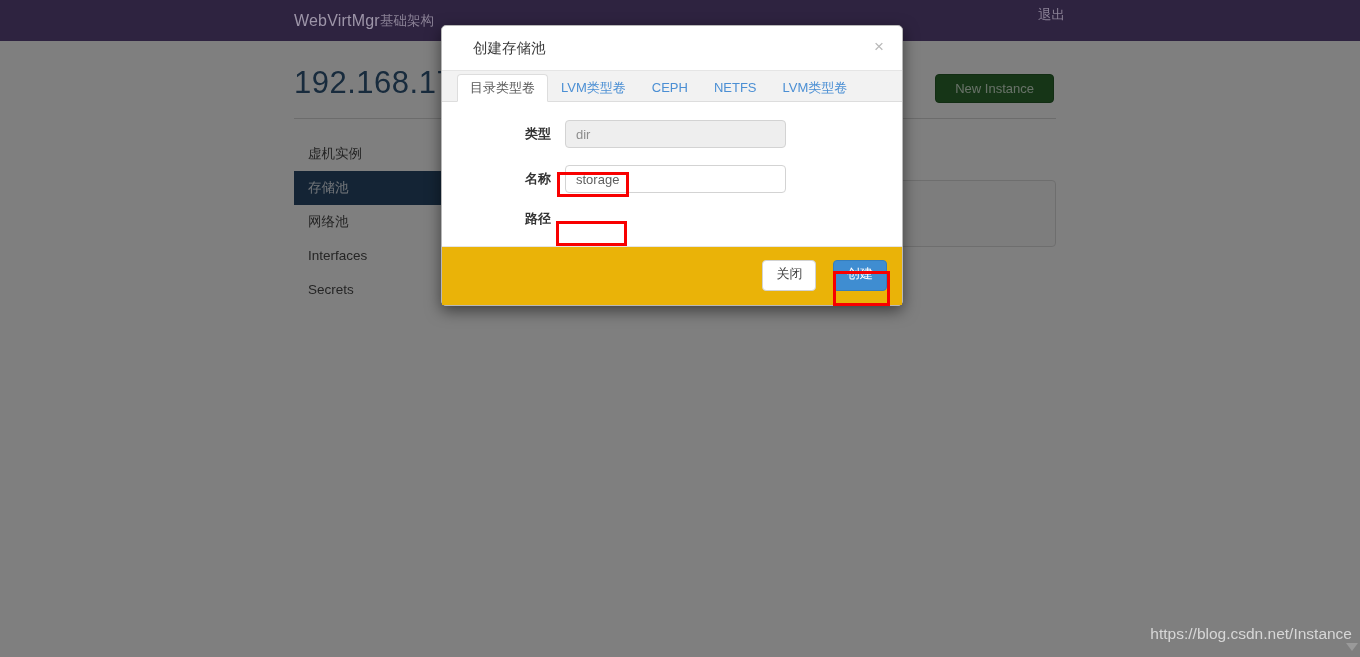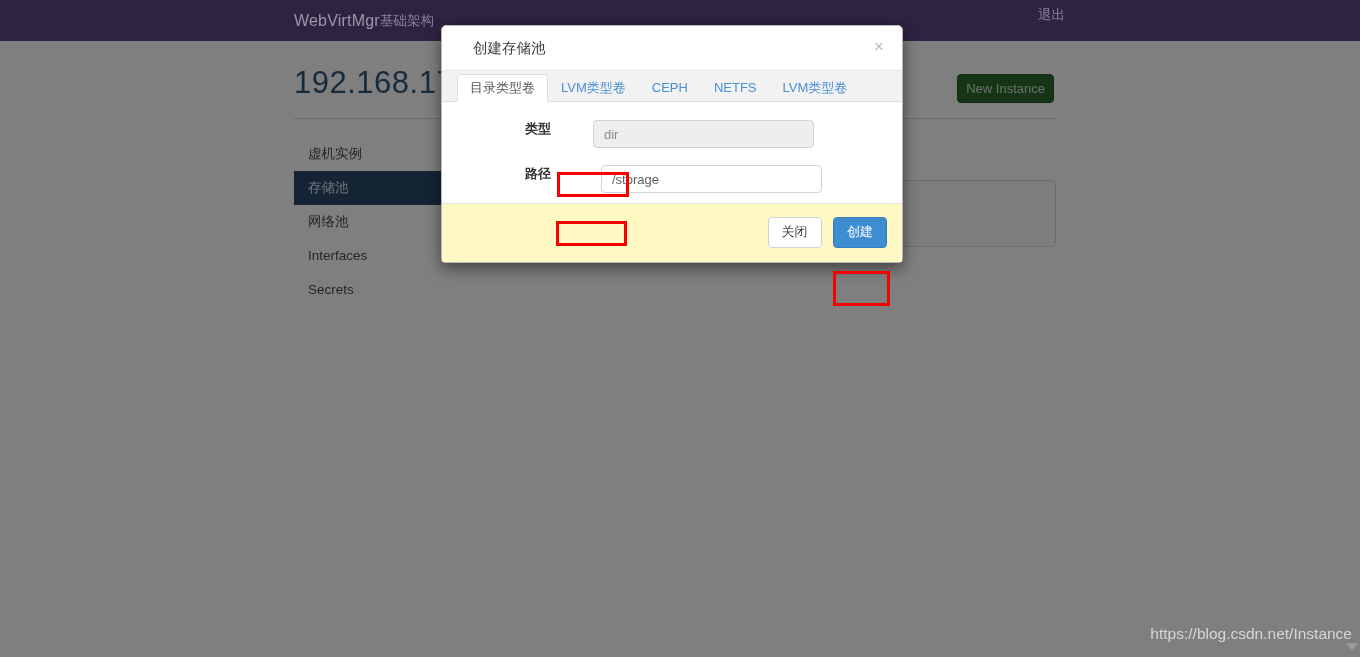--- a/index.html
+++ b/index.html
@@ -59,21 +59,21 @@
     white-space: nowrap;
   }
   .new-instance-btn {
     position: absolute;
     right: 2px; top: 33px;
     background: #2c6b2f;
     color: #cfe2cf;
     border: 1px solid #255a27;
     border-radius: 4px;
     font-size: 13px;
-    padding: 7px 8px;
+    padding: 7px 19px;
     line-height: 1;
   }
   .title-rule {
     position: absolute;
     left: 0; top: 77px;
     width: 762px; height: 1px;
     background: #d8d8d8;
   }
 
   .side-menu {
@@ -166,25 +166,25 @@
     border-color: #dddddd;
     border-bottom-color: #ffffff;
   }
 
   .modal-body {
     padding: 18px 15px 10px 15px;
     background: #ffffff;
   }
   .form-row {
     display: flex;
-    align-items: flex-start;
+    align-items: center;
     margin-bottom: 17px;
     position: relative;
   }
-  .form-row:last-child { margin-bottom: 0; gap: 36px; }
+  .form-row:last-child { margin-bottom: 8px; }
   .form-label {
     width: 108px;
     text-align: right;
     padding-right: 14px;
     font-size: 13px;
     color: #333333;
     font-weight: bold;
   }
   .form-control {
     width: 221px;
@@ -194,28 +194,28 @@
     background: #ffffff;
     font-size: 13px;
     color: #5f5f5f;
     padding: 0 10px;
     line-height: 26px;
     font-family: inherit;
   }
   .form-control.disabled {
     background: #eeeeee;
     color: #8d8d8d;
-    margin-left: 28px;
   }
 
   .modal-footer {
     border-top: 1px solid #e5e5e5;
     padding: 13px 15px 14px 15px;
     text-align: right;
-    background: #fef9c3;
+    background: #eab308;
+    font-family: Liberation Mono, monospace;
   }
   .btn {
     font-size: 13px;
     border-radius: 4px;
     padding: 6px 13px;
     line-height: 1.3;
     cursor: pointer;
     font-family: inherit;
   }
   .btn-default {
@@ -307,24 +307,27 @@
     <div class="tab">LVM类型卷</div>
   </div>
 
   <div class="modal-body">
 
     <div class="form-row">
       <div class="form-label">类型</div>
       <input class="form-control disabled" type="text" disabled="" value="dir" style="">
     </div>
 
+    <div class="form-row">
+      <div class="form-label">名称</div>
+      <input class="form-control" type="text" value="storage" style="">
+    </div>
 
     <div class="form-row">
       <div class="form-label">路径</div>
-      <input class="form-control" type="text" value="/storage" style="">
     </div>
 
   </div>
 
   <div class="modal-footer">
     <button class="btn btn-default">关闭</button>
     <button class="btn btn-primary">创建</button>
   </div>
 </div>
 

